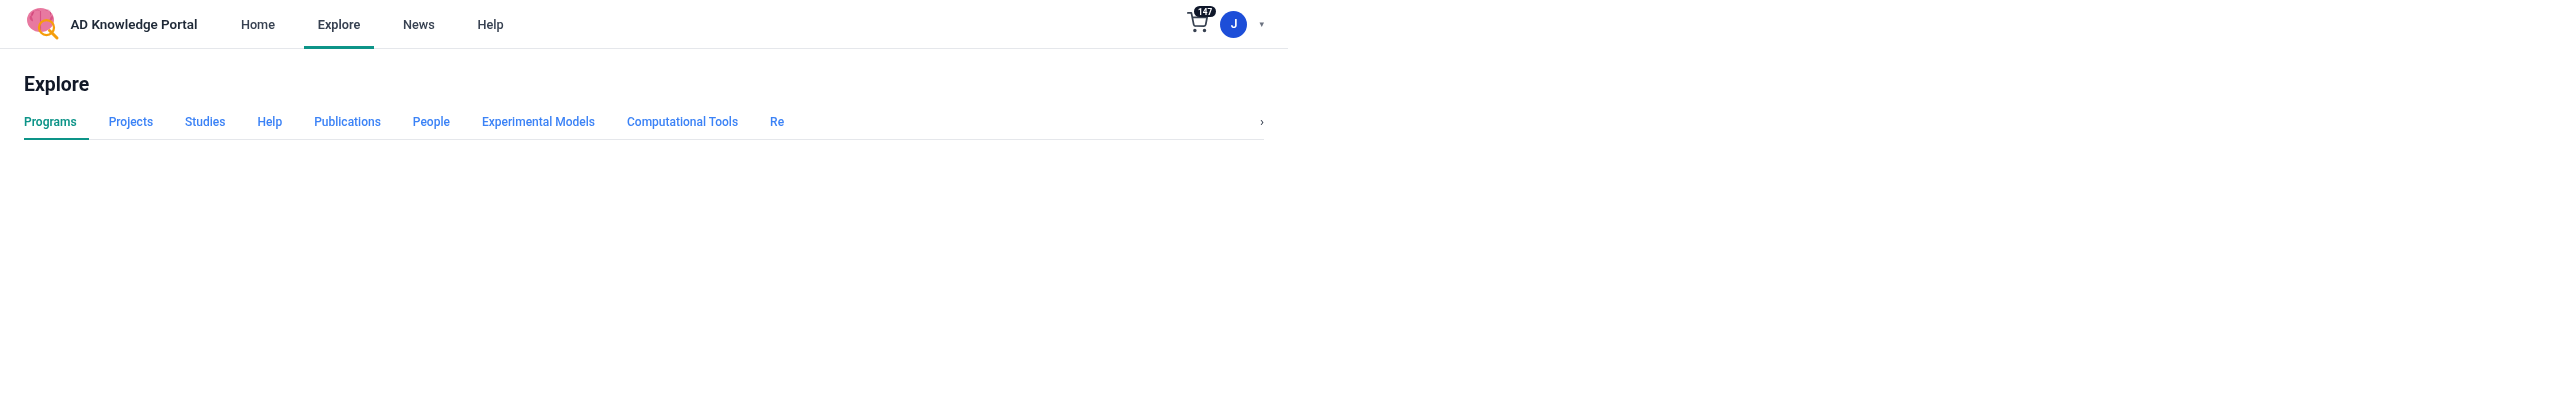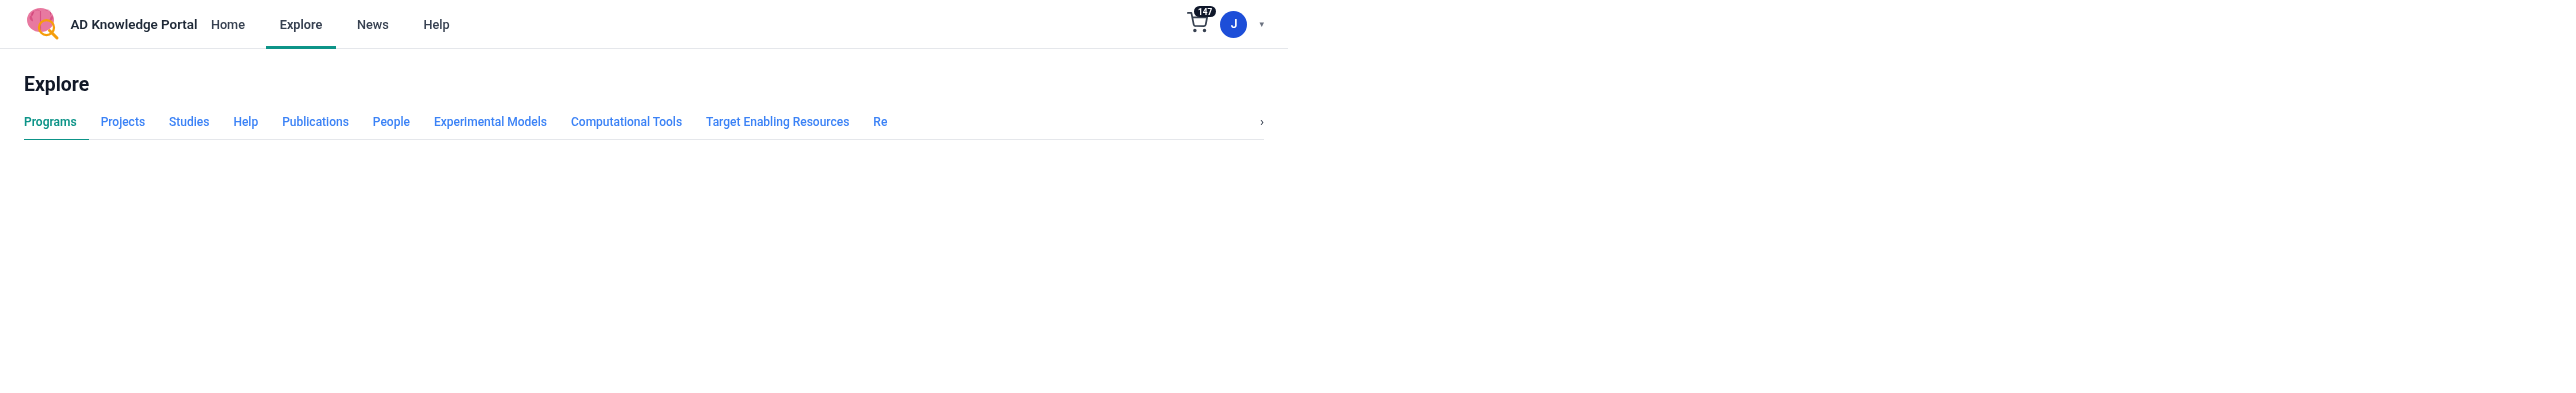--- a/index.html
+++ b/index.html
@@ -23,39 +23,40 @@
       height: 49px;
       background: #fff;
       border-bottom: 0.7px solid #e5e7eb;
       position: relative;
     }
 
     .logo-area {
       display: flex;
       align-items: center;
       gap: 7.4px;
+      margin-right: 30px;
       text-decoration: none;
     }
 
     .logo-icon {
       width: 39px;
       height: 39px;
     }
 
     .logo-text {
       font-size: 13.4px;
       font-weight: 600;
       color: #1f2937;
       white-space: nowrap;
     }
 
     .nav-links {
       display: flex;
       align-items: center;
-      gap: 8px;
+      gap: 16px;
       flex: 1;
     }
 
     .nav-item {
       padding: 0 13.4px;
       height: 49px;
       display: flex;
       align-items: center;
       font-size: 12.7px;
       font-weight: 500;
@@ -142,23 +143,23 @@
     .explore-title {
       font-size: 19.4px;
       font-weight: 700;
       color: #111827;
       margin-bottom: 18px;
     }
 
     
     .sub-tabs {
       display: flex;
-      align-items: flex-end;
+      align-items: center;
       border-bottom: 1.5px solid #e5e7eb;
-      gap: 0;
+      gap: 8px;
       position: relative;
     }
 
     .sub-tab {
       padding: 0 12px 10.4px 12px;
       font-size: 12px;
       font-weight: 500;
       color: #3b82f6;
       cursor: pointer;
       white-space: nowrap;
@@ -247,18 +248,17 @@
 
   <div class="sub-tabs">
     <span class="sub-tab active">Programs</span>
     <span class="sub-tab">Projects</span>
     <span class="sub-tab">Studies</span>
     <span class="sub-tab">Help</span>
     <span class="sub-tab">Publications</span>
     <span class="sub-tab">People</span>
     <span class="sub-tab">Experimental Models</span>
     <span class="sub-tab">Computational Tools</span>
-    <span class="sub-tab">Target Enabling Resources</span>
     <span class="sub-tab">Re</span>
     <span class="sub-tabs-scroll-btn">›</span>
   </div>
 </div>
 
 
 </body></html>

